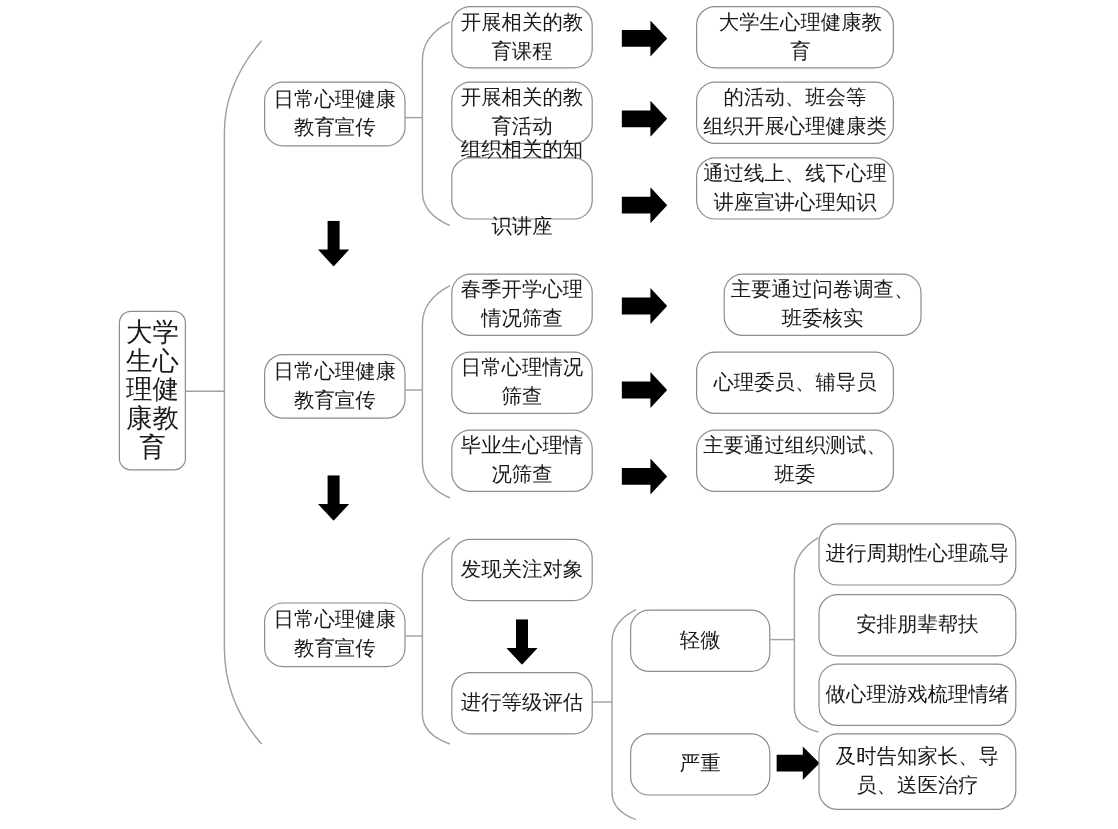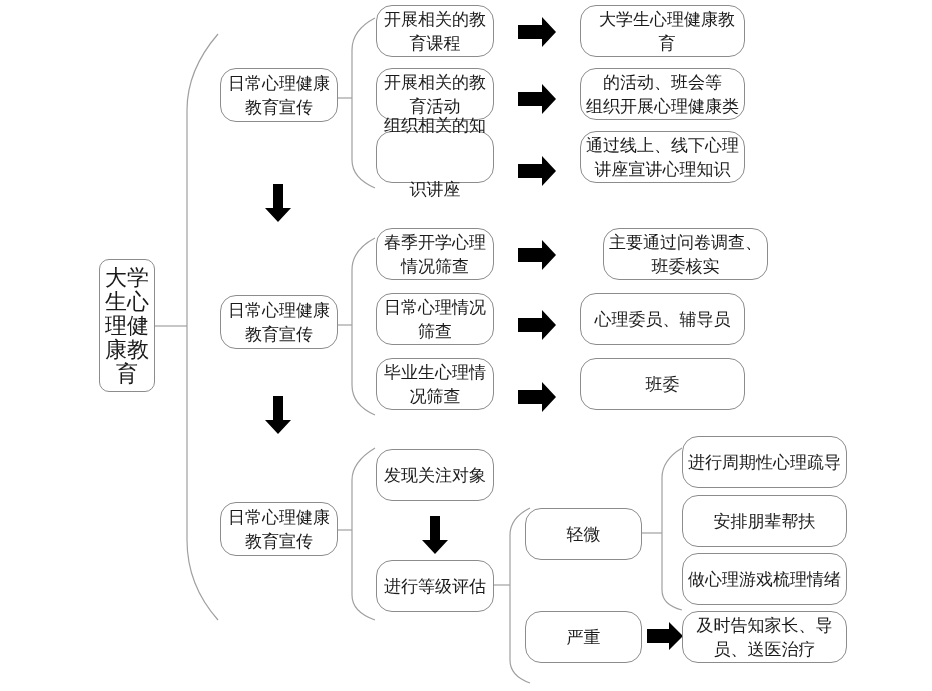--- a/index.html
+++ b/index.html
@@ -108,20 +108,21 @@
 </div>
 
 <div class="box" style="left:580px;top:228px;width:165px;height:52px;flex-direction:column;margin-left:23px;">
   <span>主要通过问卷调查、</span>
   <span>班委核实</span>
 </div>
 <div class="box" style="left:580px;top:293px;width:165px;height:52px;flex-direction:column;">
   <span>心理委员、辅导员</span>
 </div>
 <div class="box" style="left:580px;top:358px;width:165px;height:52px;flex-direction:column;">
+  <span>主要通过组织测试、</span>
   <span>班委</span>
 </div>
 
 <svg class="arrow-r" style="left:518px;top:17px;" width="38" height="30" viewBox="0 0 38 30">
     <path d="M0 8 H24 V0 L38 15 L24 30 V22 H0 Z" fill="#000"></path>
   </svg>
 <svg class="arrow-r" style="left:518px;top:84px;" width="38" height="30" viewBox="0 0 38 30">
     <path d="M0 8 H24 V0 L38 15 L24 30 V22 H0 Z" fill="#000"></path>
   </svg>
 <svg class="arrow-r" style="left:518px;top:156px;" width="38" height="30" viewBox="0 0 38 30">
@@ -161,16 +162,16 @@
   <span>安排朋辈帮扶</span>
 </div>
 <div class="box" style="left:682px;top:553px;width:165px;height:52px;">
   <span>做心理游戏梳理情绪</span>
 </div>
 
 <svg class="arrow-r" style="left:647px;top:622px;" width="36" height="28" viewBox="0 0 36 28">
     <path d="M0 7 H22 V0 L36 14 L22 28 V21 H0 Z" fill="#000"></path>
   </svg>
 
-<div class="box" style="left:682px;top:611px;width:165px;height:52px;flex-direction:column;">
+<div class="box" style="left:682px;top:611px;width:165px;height:64px;flex-direction:column;">
   <span>及时告知家长、导</span>
   <span>员、送医治疗</span>
 </div>
 
 </body></html>

